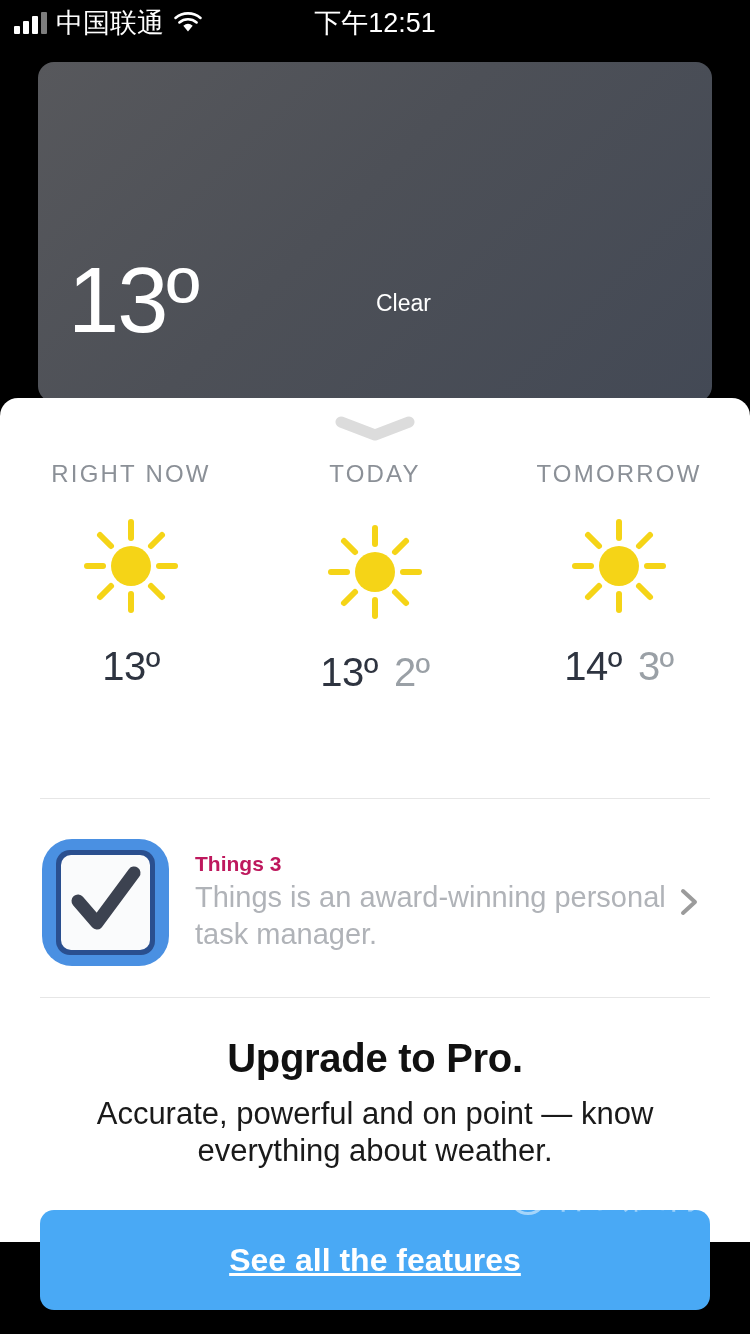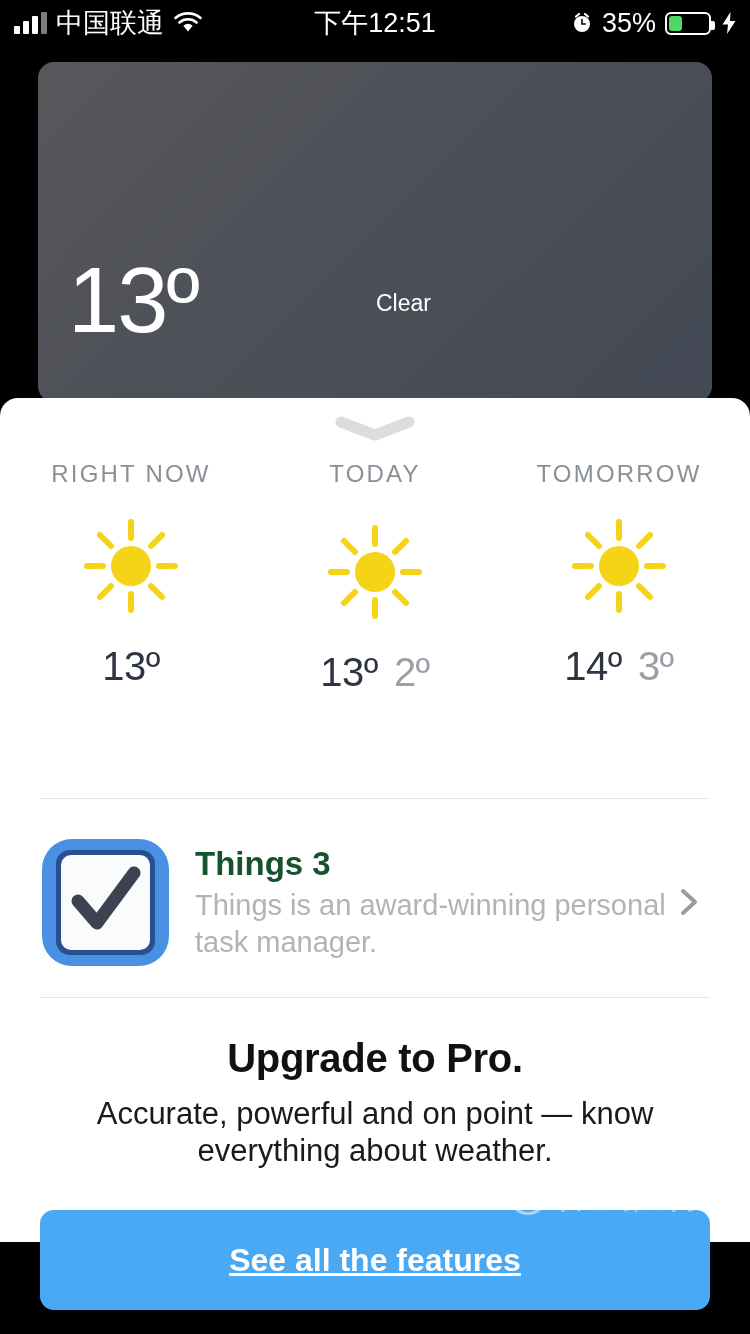--- a/index.html
+++ b/index.html
@@ -88,21 +88,21 @@
   
   .divider { position:absolute; left:40px; width:670px; height:1px; background:#e6e6e6; }
   .divider.d1 { top:400px; }
   .divider.d2 { top:599px; }
 
   
   .promo { position:absolute; left:40px; top:444px; width:670px; height:120px;
            display:flex; align-items:center; }
   .promo-icon { position:relative; width:131px; height:131px; flex:0 0 131px; }
   .promo-text { margin-left:24px; flex:1; }
-  .promo-title { font-size:33px; font-weight:700; color:#14532d; line-height:1.25; }
+  .promo-title { font-size:21px; font-weight:700; color:#be185d; line-height:1.25; }
   .promo-sub { font-size:29px; font-weight:400; color:#b0b3b8; line-height:1.28; margin-top:2px; }
   .promo-chev { width:30px; height:40px; flex:0 0 30px; margin-right:6px; }
 
   
   .upsell { position:absolute; left:0; top:638px; width:750px; text-align:center; }
   .upsell-title { font-size:40px; font-weight:700; color:#111; letter-spacing:-0.3px; }
   .upsell-sub { margin-top:14px; font-size:31px; font-weight:400; color:#1a1a1a;
                 line-height:1.2; padding:0 42px; }
 
   
@@ -147,38 +147,20 @@
           <path d="M6.4 10.4 a13.5 13.5 0 0 1 17.2 0" stroke="#fff" stroke-width="2.6" fill="none" stroke-linecap="round"></path>
           <path d="M2.5 5.9 a19.6 19.6 0 0 1 25 0" stroke="#fff" stroke-width="2.6" fill="none" stroke-linecap="round"></path>
         </svg>
       </span>
     </div>
 
     <div class="sb-center">
       <span class="sb-time">下午12:51</span>
     </div>
 
-    <div class="sb-right">
-      <span class="alarm">
-        <svg width="22" height="22" viewBox="0 0 22 22">
-          <circle cx="11" cy="12" r="8" fill="#fff"></circle>
-          <path d="M11 7.5 v4.5 h3.2" stroke="#000" stroke-width="1.6" fill="none" stroke-linecap="round"></path>
-          <path d="M5 4.5 L8 2 M17 4.5 L14 2" stroke="#fff" stroke-width="2.2" stroke-linecap="round"></path>
-        </svg>
-      </span>
-      <span class="sb-pct">35%</span>
-      <span class="battery">
-        <span class="fill" id="batt-fill" style="width: 35%;"></span>
-      </span>
-      <span class="bolt">
-        <svg width="18" height="24" viewBox="0 0 18 24">
-          <path d="M10.5 1 L2.5 13.5 H8 L7 23 L15.5 10 H10 Z" fill="#fff"></path>
-        </svg>
-      </span>
-    </div>
   </div>
 
   <div class="hero">
     <div class="hero-temp">13º</div>
     <div class="hero-cond">Clear</div>
   </div>
 
   <div class="sheet">
 
     <div class="grabber">

